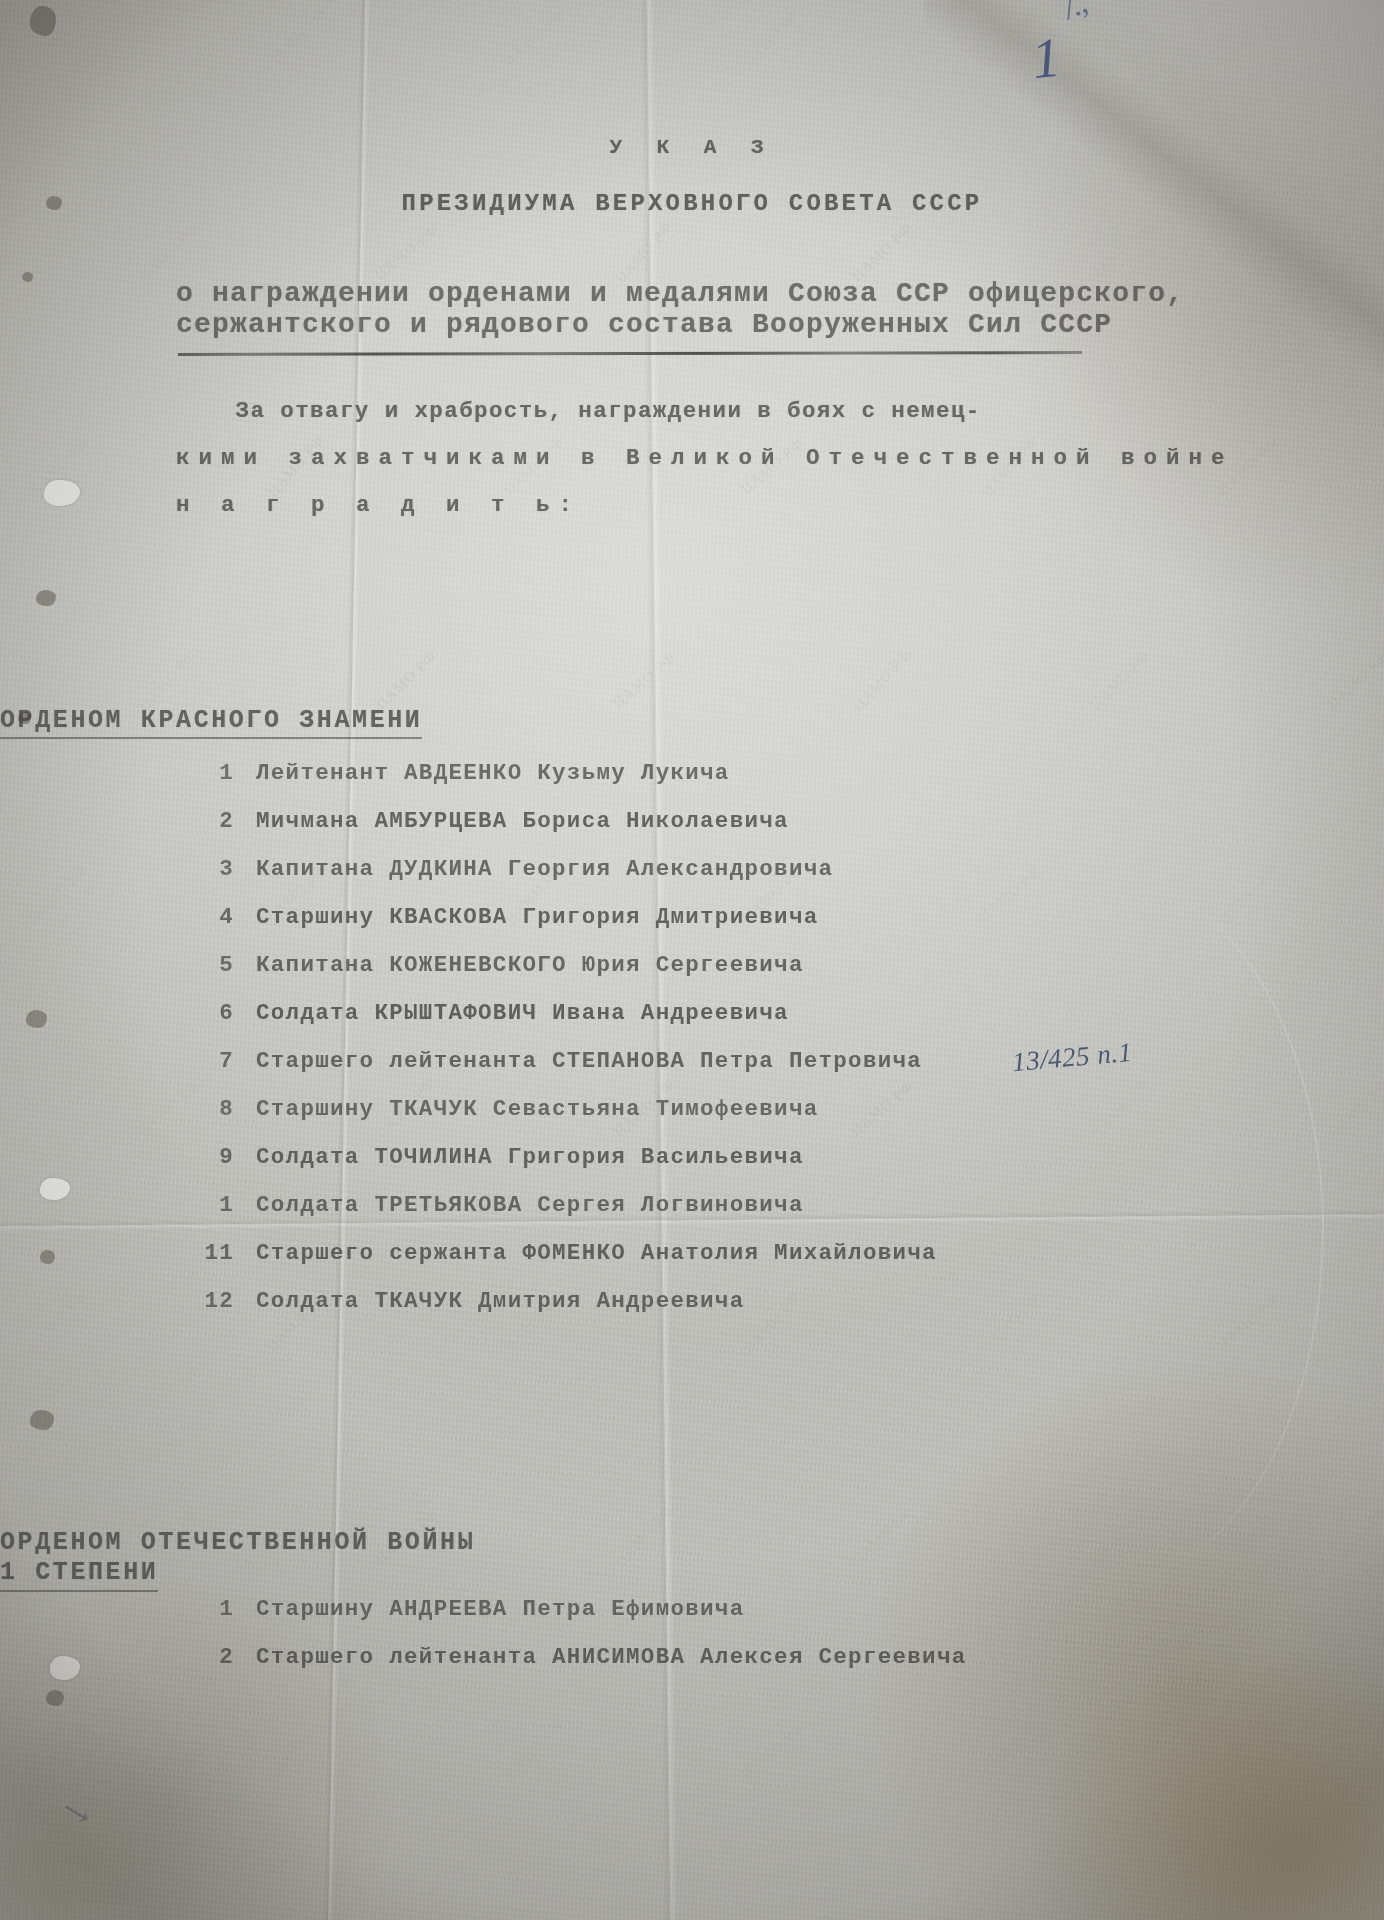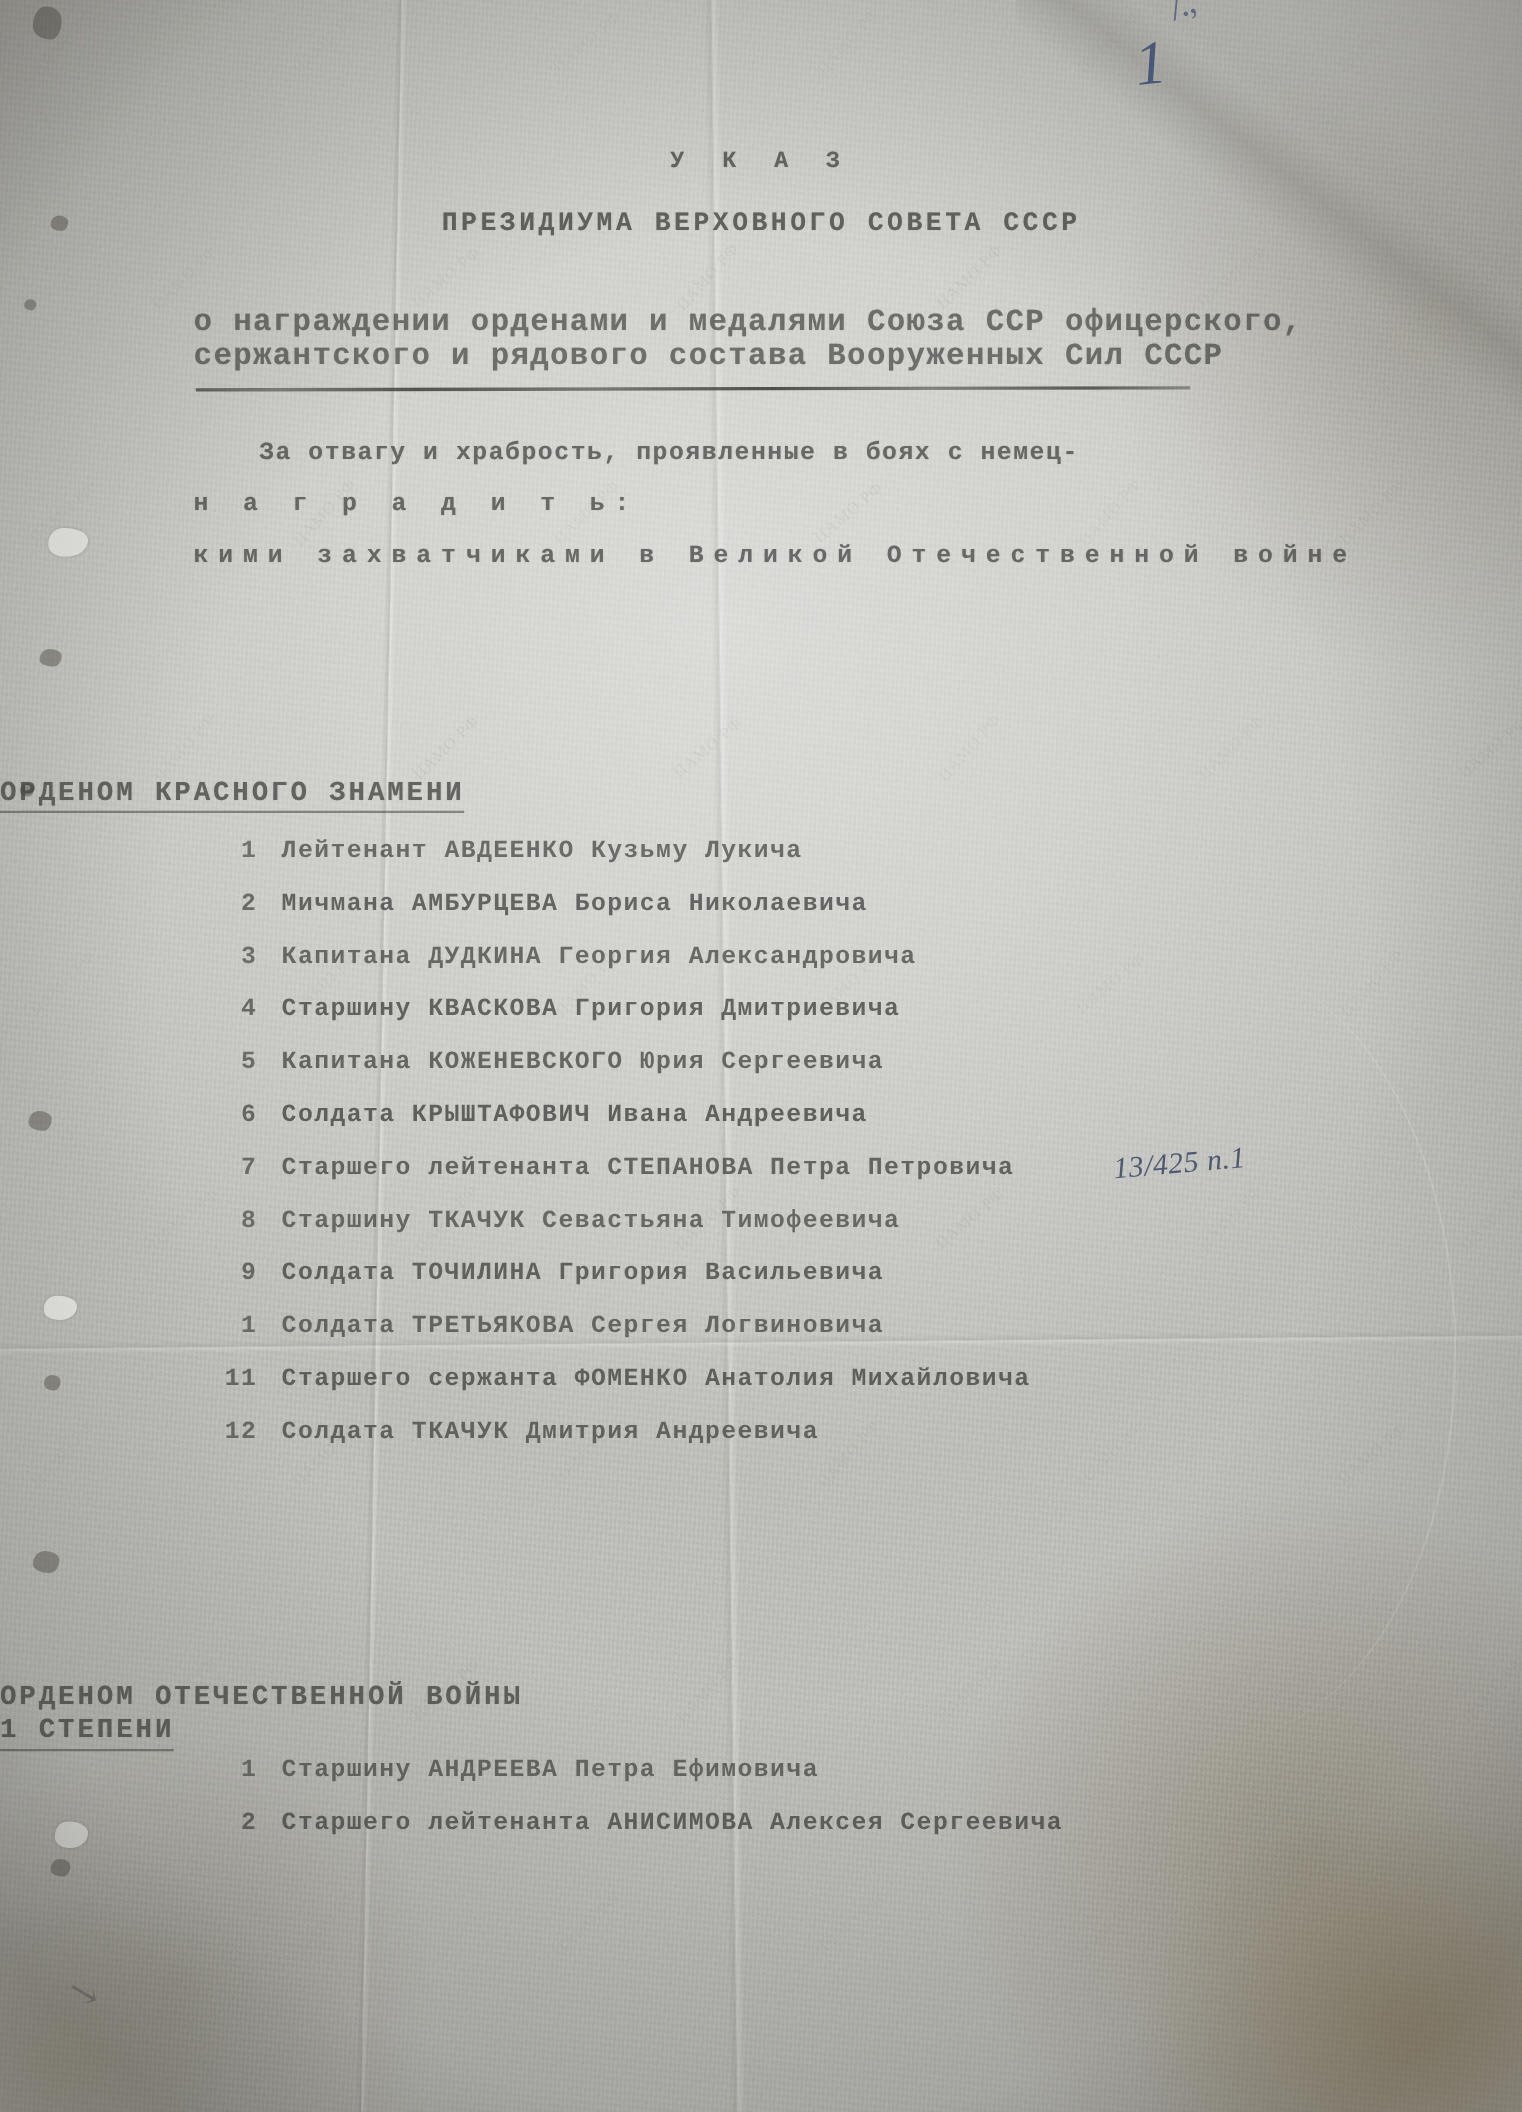--- a/index.html
+++ b/index.html
@@ -383,21 +383,21 @@
 
   <div class="content">
 
     <div class="typed doc-title">У К А З</div>
     <div class="typed doc-subtitle">ПРЕЗИДИУМА ВЕРХОВНОГО СОВЕТА СССР</div>
 
     <div class="typed preamble"><span class="body-line">о награждении орденами и медалями Союза ССР офицерского,</span><span class="body-line">сержантского и рядового состава Вооруженных Сил СССР</span></div>
 
     <div class="rule"></div>
 
-    <div class="typed body-para"><span class="body-line">    За отвагу и храбрость, проявленные в боях с немец-</span><span class="body-line award-verb">н а г р а д и т ь:</span><span class="body-line award-verb">кими захватчиками в Великой Отечественной войне</span></div>
+    <div class="typed body-para"><span class="body-line">    За отвагу и храбрость, награждении в боях с немец-</span><span class="body-line award-verb">кими захватчиками в Великой Отечественной войне</span><span class="body-line award-verb">н а г р а д и т ь:</span></div>
 
     <div class="typed section-head" style="top:706px;"><span class="hd-text">ОРДЕНОМ КРАСНОГО ЗНАМЕНИ</span></div>
 
     <div class="award-list" id="award-list-0" style="top:760px;">
         <div class="award-item" style="transform: translateY(-0.2px); opacity: 0.68;"><span class="award-num">1</span><span class="award-text">Лейтенант АВДЕЕНКО Кузьму Лукича</span></div>
         <div class="award-item" style="transform: translateY(0px); opacity: 0.72;"><span class="award-num">2</span><span class="award-text">Мичмана АМБУРЦЕВА Бориса Николаевича</span></div>
         <div class="award-item" style="transform: translateY(0.2px); opacity: 0.69;"><span class="award-num">3</span><span class="award-text">Капитана ДУДКИНА Георгия Александровича</span></div>
         <div class="award-item" style="transform: translateY(-0.1px); opacity: 0.73;"><span class="award-num">4</span><span class="award-text">Старшину КВАСКОВА Григория Дмитриевича</span></div>
         <div class="award-item" style="transform: translateY(0.0999999px); opacity: 0.7;"><span class="award-num">5</span><span class="award-text">Капитана КОЖЕНЕВСКОГО Юрия Сергеевича</span></div>
         <div class="award-item" style="transform: translateY(-0.2px); opacity: 0.74;"><span class="award-num">6</span><span class="award-text">Солдата КРЫШТАФОВИЧ Ивана Андреевича</span></div>

